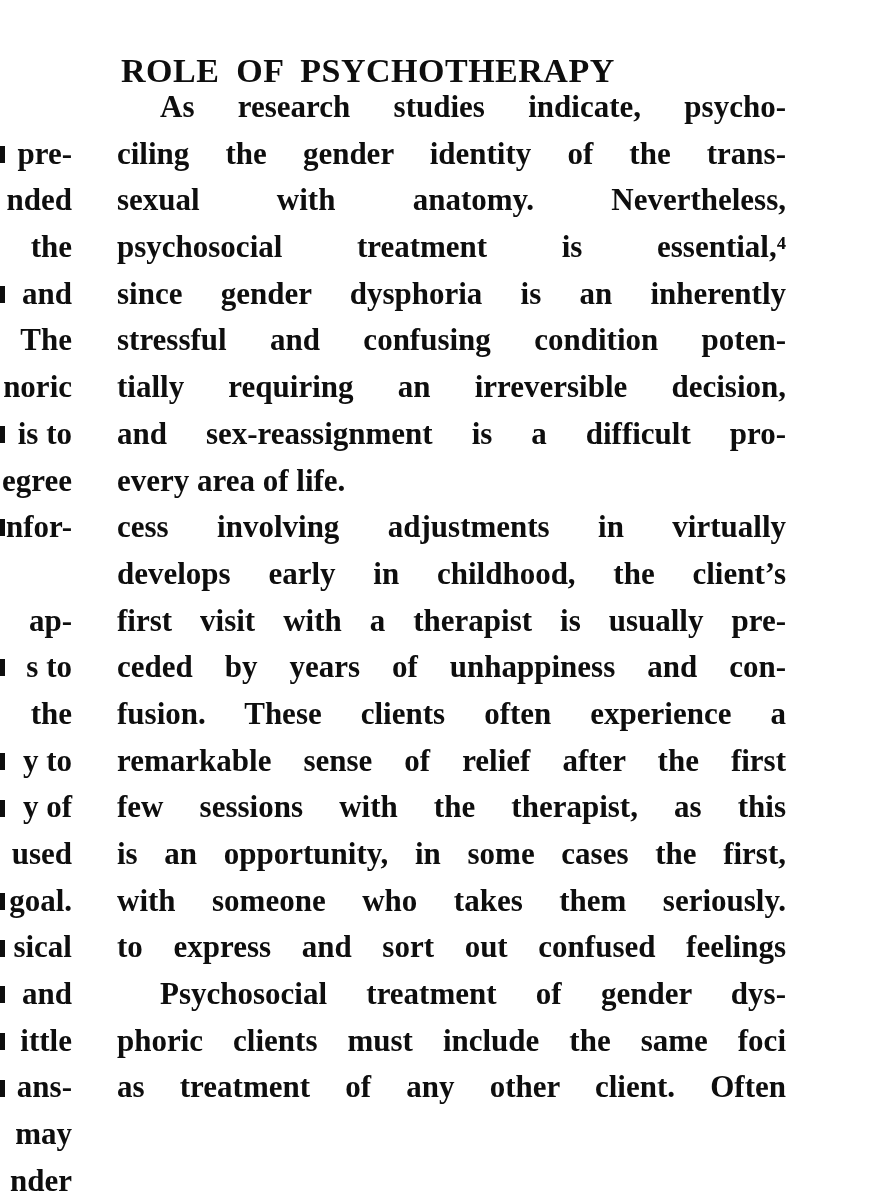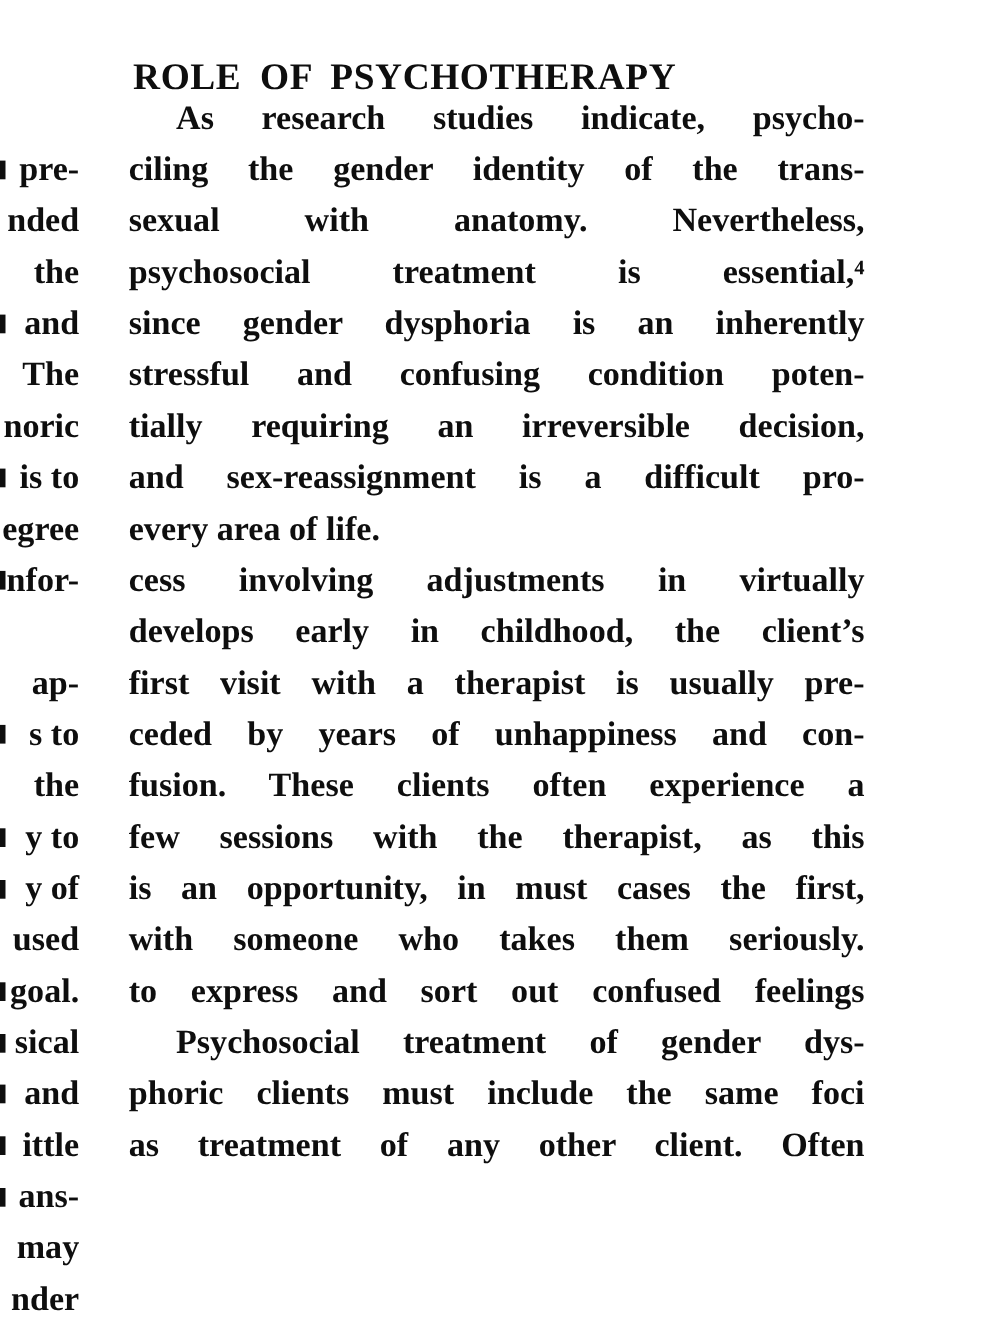--- a/index.html
+++ b/index.html
@@ -108,22 +108,23 @@
       <div class="bline">since gender dysphoria is an inherently</div>
       <div class="bline">stressful and confusing condition poten-</div>
       <div class="bline">tially requiring an irreversible decision,</div>
       <div class="bline">and sex-reassignment is a difficult pro-</div>
       <div class="bline no-jl">every area of life.</div>
       <div class="bline">cess involving adjustments in virtually</div>
       <div class="bline">develops early in childhood, the client’s</div>
       <div class="bline">first visit with a therapist is usually pre-</div>
       <div class="bline">ceded by years of unhappiness and con-</div>
       <div class="bline">fusion. These clients often experience a</div>
+      <div class="bline">remarkable sense of relief after the first</div>
       <div class="bline">few sessions with the therapist, as this</div>
-      <div class="bline">is an opportunity, in must cases the first,</div>
+      <div class="bline">is an opportunity, in some cases the first,</div>
       <div class="bline">with someone who takes them seriously.</div>
       <div class="bline">to express and sort out confused feelings</div>
       <div class="bline indent">Psychosocial treatment of gender dys-</div>
       <div class="bline">phoric clients must include the same foci</div>
       <div class="bline">as treatment of any other client. Often</div>
     </div>
 <div class="edge-mark" style="top: 145.7px; background: rgb(14, 14, 14);"></div>
     <div class="edge-mark" style="top: 285.8px; background: rgb(14, 14, 14);"></div>
     <div class="edge-mark" style="top: 425.9px; background: rgb(14, 14, 14);"></div>
     <div class="edge-mark" style="top: 519.3px; background: rgb(14, 14, 14);"></div>

